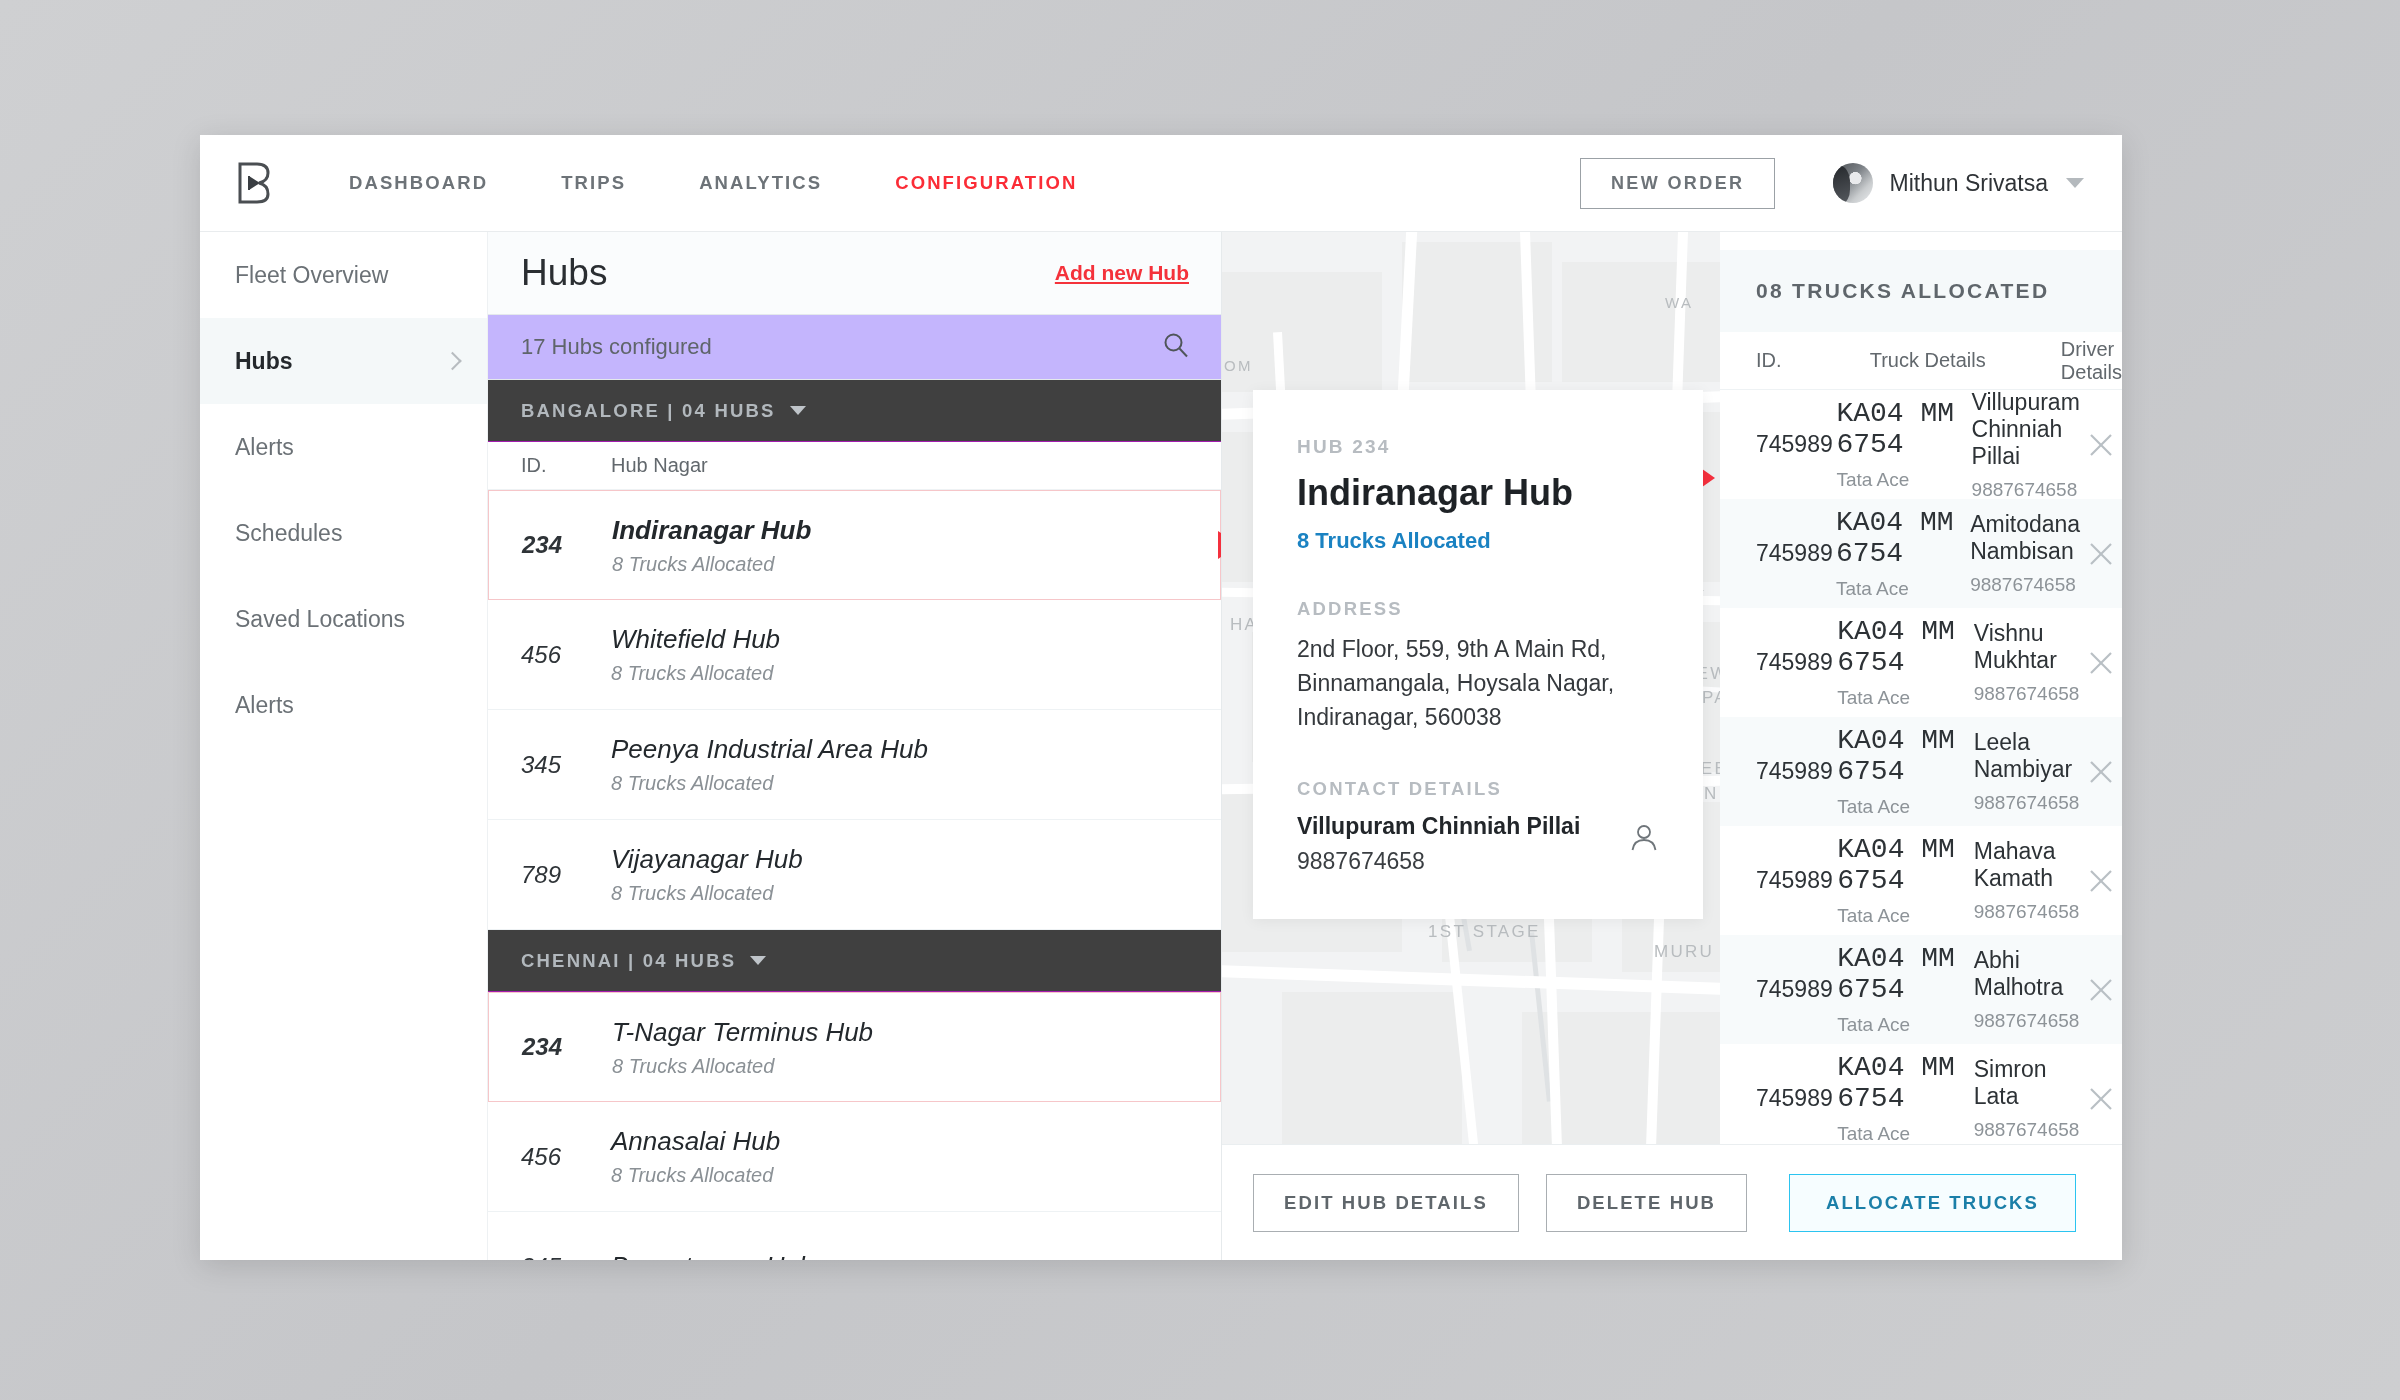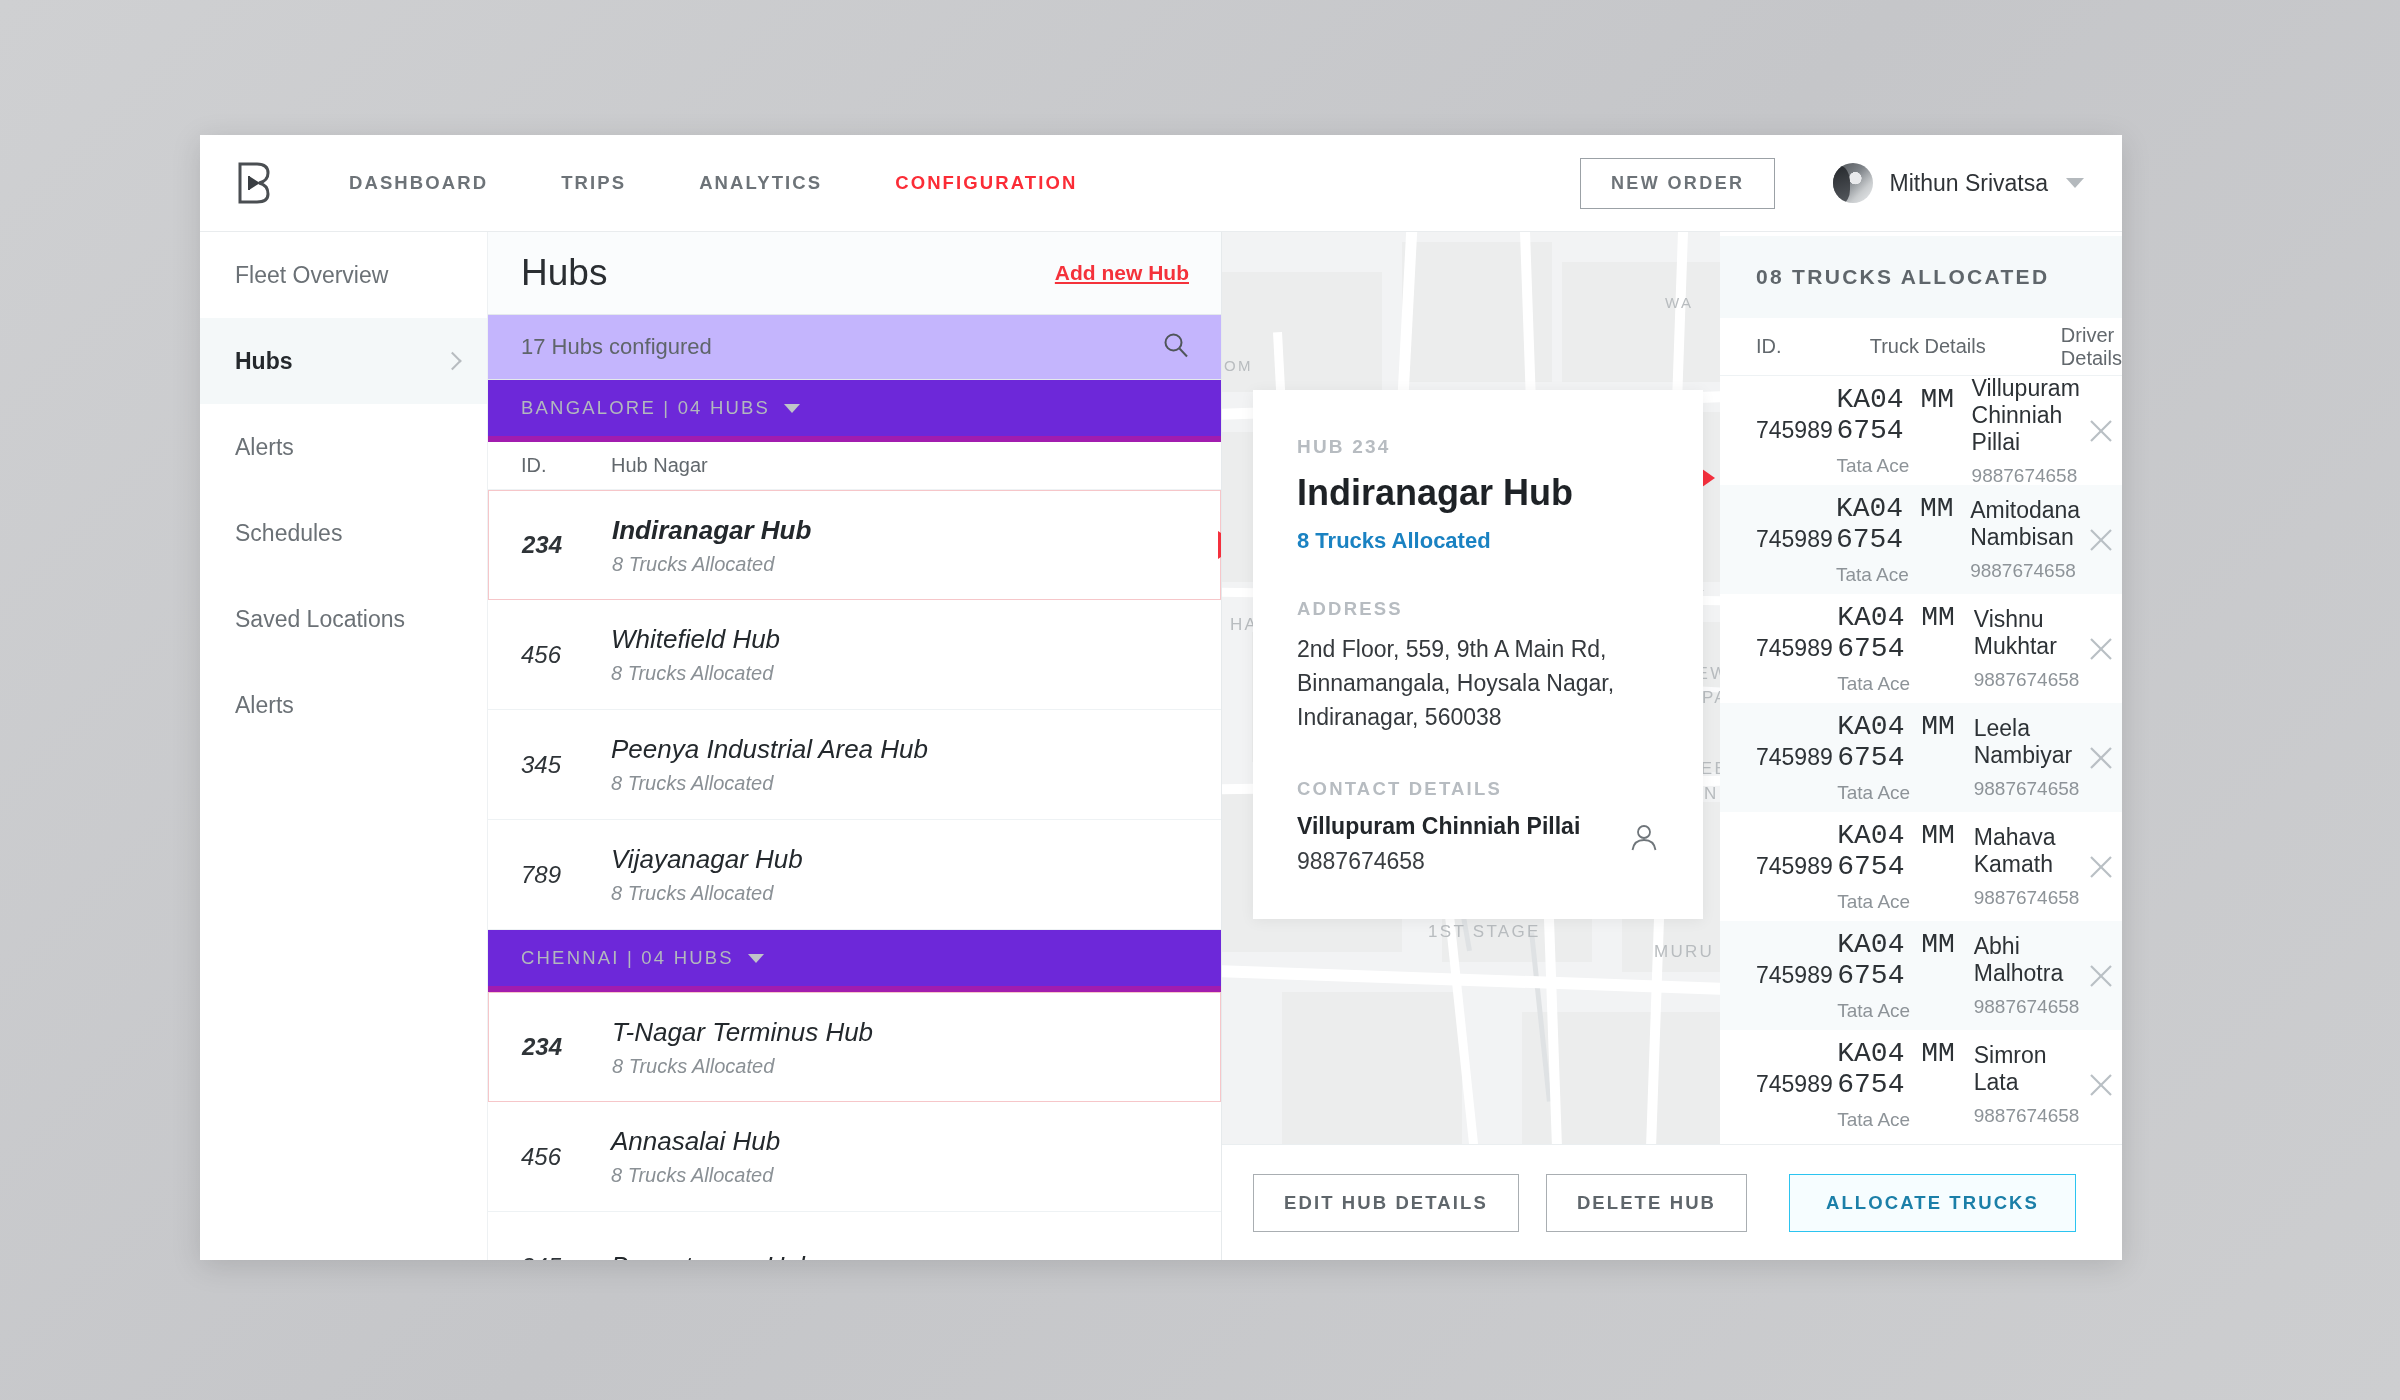--- a/index.html
+++ b/index.html
@@ -88,23 +88,23 @@
   .hubs-head { height: 82px; display: flex; align-items: center; padding: 0 32px 0 33px; }
   .hubs-title { font-size: 37px; color: #2a2e32; font-weight: 400; }
   .add-new-hub { margin-left: auto; font-size: 21px; color: #f4323b; text-decoration: underline; font-weight: bold; cursor: pointer; }
   .hubs-search {
     height: 66px; background: #c4b5fd; display: flex; align-items: center;
     padding: 0 32px 0 33px; border-top: 1px solid #e4e9ec; border-bottom: 1px solid #e4e9ec;
   }
   .hubs-count { font-size: 22px; color: #5f656a; }
   .search-icon { margin-left: auto; cursor: pointer; }
   .group-head {
-    height: 62px; background: #6d28d9; display: flex; align-items: center;
-    padding-left: 33px; font-size: 18.5px; font-weight: normal; letter-spacing: 2.2px;
-    color: #b2b8bd; cursor: pointer; border-bottom: 6px solid #a21caf;
+    height: 62px; background: #404040; display: flex; align-items: center;
+    padding-left: 33px; font-size: 18.5px; font-weight: bold; letter-spacing: 2.2px;
+    color: #b2b8bd; cursor: pointer; border-bottom: 1px solid #a21caf;
   }
   .group-caret { width:0;height:0;margin-left:14px;border-left:8px solid transparent;border-right:8px solid transparent;border-top:9px solid #bfc4c9;}
   .col-head { height: 48px; display: flex; align-items: center; background:#fff; padding-left: 33px; font-size: 20px; color: #62686d; border-bottom: 1px solid #eef2f4;}
   .col-head .c-id { width: 90px; }
   .hub-row {
     height: 110px; background: #fff; display: flex; align-items: center;
     padding-left: 33px; border-bottom: 1px solid #eef2f4; cursor: pointer; position: relative; font-style: italic;
   }
   .hub-row.selected { border: 1px solid #f6c6c9; border-left: 1px solid #f6c6c9; }
   .hub-id { width: 90px; font-size: 24px; color: #2f3438; flex: none; }
@@ -146,21 +146,21 @@
   .d-title { font-size: 36px; font-weight: bold; color: #1e2226; margin-top: 14px; }
   .d-sub { font-size: 22px; font-weight: bold; color: #1a82c2; margin-top: 14px; }
   .d-sec { font-size: 18.5px; font-weight: bold; letter-spacing: 2.2px; color: #b7bcc1; margin-top: 44px; }
   .d-text { font-size: 23px; color: #35393d; line-height: 1.47; margin-top: 13px; }
   .d-contact-row { display: flex; align-items: flex-start; margin-top: 13px; }
   .d-name { font-size: 23px; font-weight: bold; color: #22262a; }
   .d-phone { font-size: 23px; color: #3a3e42; margin-top: 8px; }
   .person-icon { margin-left: auto; margin-top: 10px; }
 
   
-  .trucks-panel { position: absolute; left: 1520px; top: 4px; right: 0; height: 100%; background: #fff; }
+  .trucks-panel { position: absolute; left: 1520px; top: 18px; right: 0; height: 100%; background: #fff; }
   .trucks-head {
     height: 82px; background: #f5f9fa; display: flex; align-items: center;
     padding-left: 36px; font-size: 21px; font-weight: bold; letter-spacing: 2.3px; color: #5f666b;
   }
   .trucks-colhead { height: 58px; display: flex; align-items: center; padding-left: 36px; font-size: 20px; color: #62686d; border-bottom: 1px solid #eef2f4; background:#fff;}
   .tc-id { width: 122px; }
   .tc-truck { width: 205px; }
   .tc-driver { flex: 1; }
   .truck-row { height: 109px; display: flex; align-items: center; padding-left: 36px; background: #fff; }
   .truck-row.alt { background: #f7fafb; }

